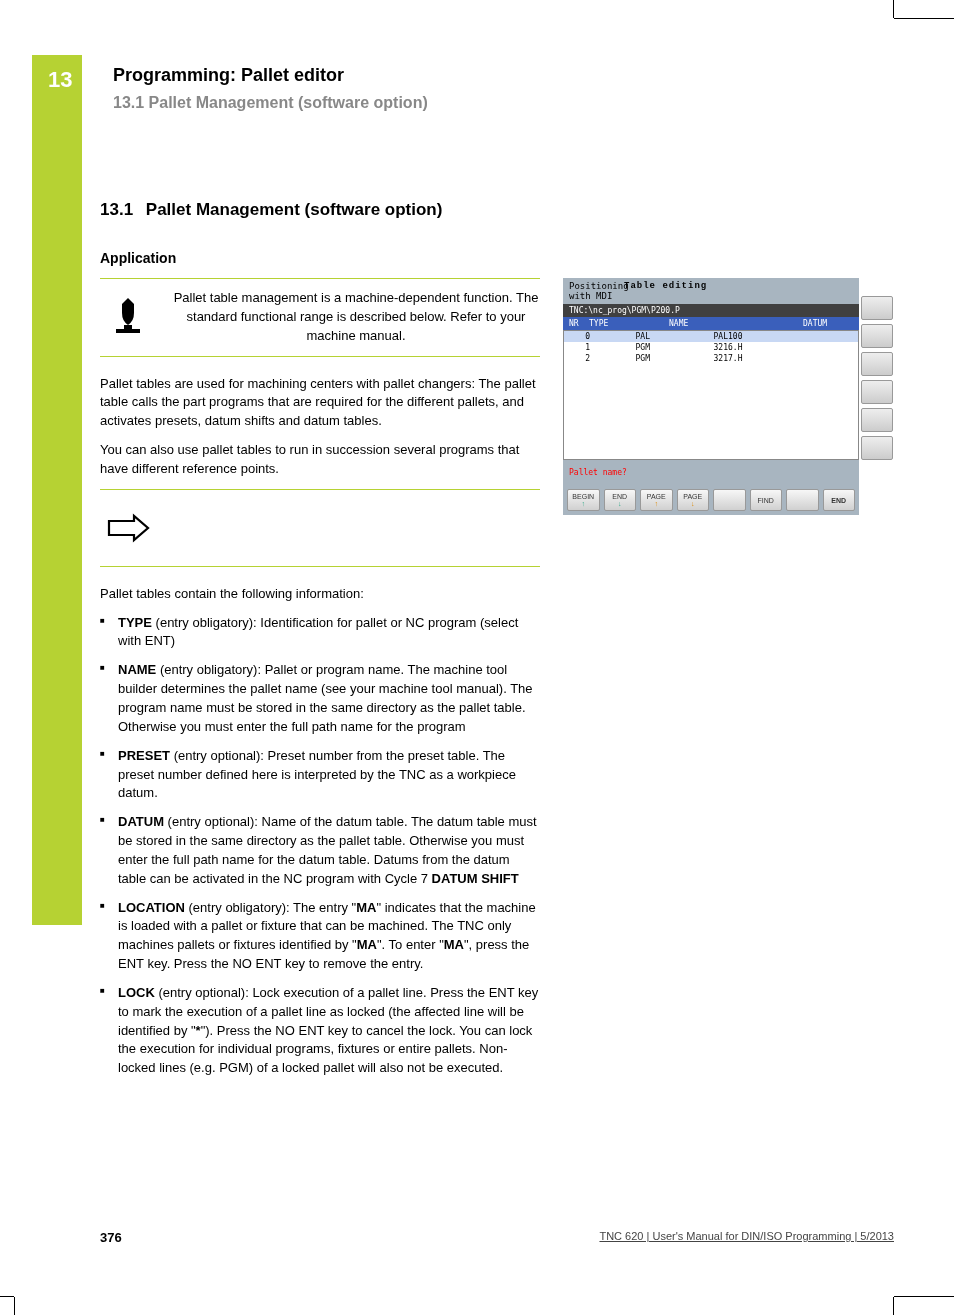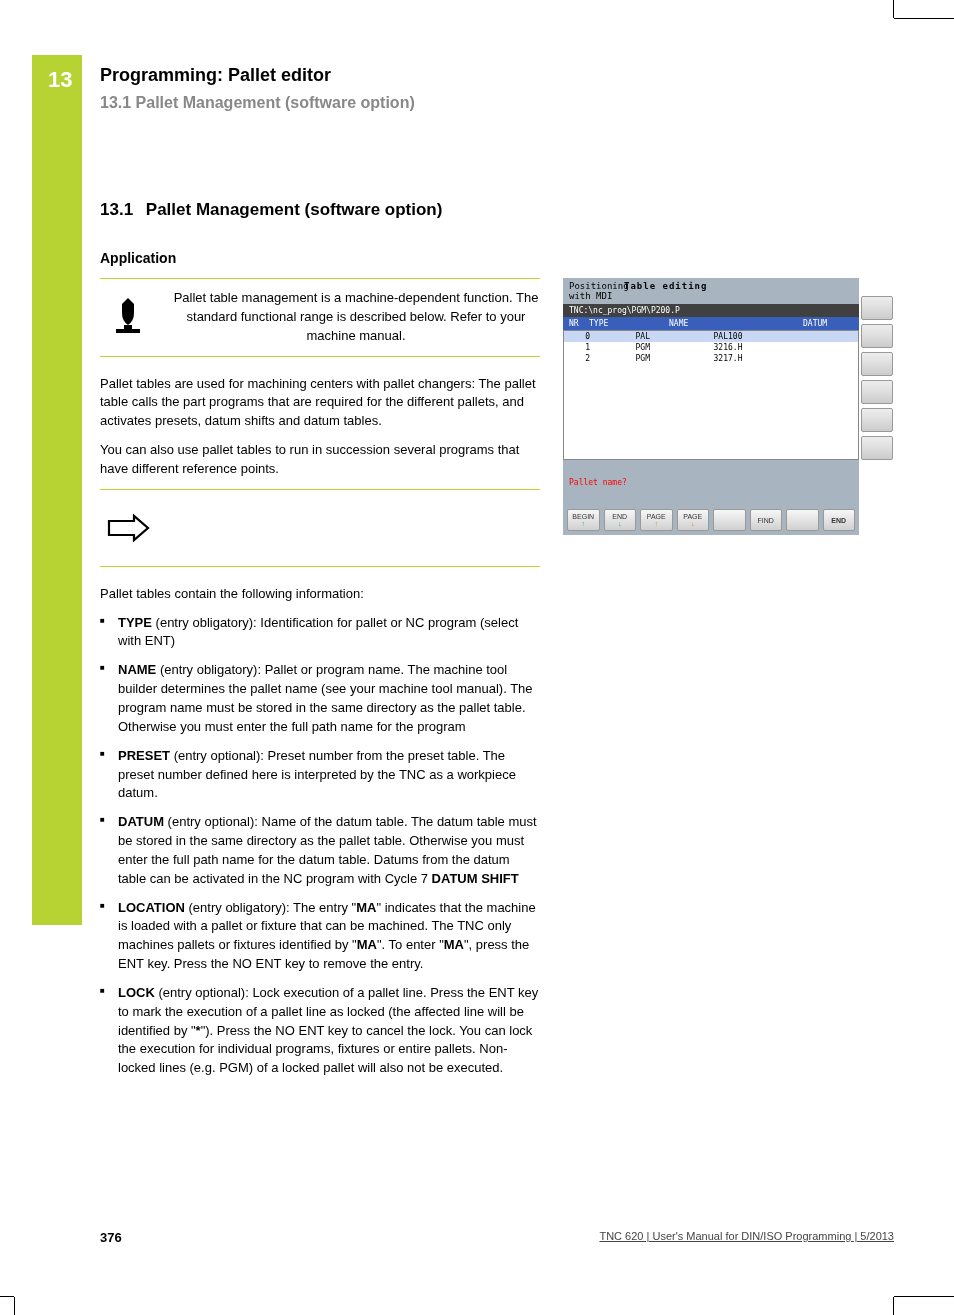--- a/index.html
+++ b/index.html
@@ -1,46 +1,46 @@
 <!DOCTYPE html>
 <html><head>
 <meta charset="utf-8">
 <style>
   * { margin:0; padding:0; box-sizing:border-box; }
   body { font-family: Arial, Helvetica, sans-serif; background:#fff; color:#000; width:954px; height:1315px; position:relative; }
   .page { position:relative; width:954px; height:1315px; padding:0; }
   .green-bar { position:absolute; left:32px; top:55px; width:50px; height:870px; background:#B6D233; }
   .chapter-num { position:absolute; left:48px; top:67px; color:#fff; font-size:22px; font-weight:700; }
-  .top-hdr { position:absolute; left:100px; top:65px; }
+  .top-hdr { position:absolute; left:113px; top:65px; }
   .top-hdr .h1 { font-size:18px; font-weight:700; color:#000; }
   .top-hdr .h2 { font-size:16px; font-weight:700; color:#888; margin-top:8px; }
   .main { position:absolute; left:100px; top:200px; width:440px; }
   .sec-title { font-size:17px; font-weight:700; margin-bottom:30px; }
   .sec-title .num { margin-right:8px; }
   .subhead { font-size:14px; font-weight:700; margin-bottom:12px; }
   .callout { border-top:1px solid #B6D233; border-bottom:1px solid #B6D233; padding:10px 0 10px 0; margin-bottom:18px; display:flex; align-items:flex-start; gap:16px; }
   .callout .icon { width:56px; height:56px; display:flex; align-items:center; justify-content:center; flex:0 0 56px; }
   .callout .txt { font-size:13px; line-height:1.45; color:#000; flex:1;text-align:center; }
   .para { font-size:13px; line-height:1.45; margin-bottom:10px; }
   ul.fields { list-style:none; padding-left:0; }
   ul.fields li { position:relative; padding-left:18px; font-size:13px; line-height:1.45; margin-bottom:10px; }
   ul.fields li:before { content:"■"; position:absolute; left:0; top:1px; font-size:8px; color:#000; }
   .bold { font-weight:700; }
   .screenshot { position:absolute; left:563px; top:278px; width:296px; }
   .ss-top { background:#a8b5c0; color:#000; font:9px monospace; padding:3px 6px; display:flex; }
   .ss-top .mode { width:55px; }
-  .ss-top .title { font-weight:700; letter-spacing:1px; }
+  .ss-top .title { font-weight:700; letter-spacing:1px;font-family:Liberation Mono, monospace; }
   .ss-path { background:#404040; color:#fff; font:8px monospace; padding:2px 6px; }
   .ss-hdr { background:#3a5fbb; color:#fff; font:8px monospace; padding:2px 6px; display:flex; }
   .ss-hdr .c1 { width:20px; } .ss-hdr .c2 { width:40px; } .ss-hdr .c3 { flex:1; text-align:left; padding-left:40px; } .ss-hdr .c4 { width:50px; }
   .ss-body { background:#fff; border:1px solid #888; font:8px monospace; height:130px; }
   .ss-row { display:flex; padding:1px 6px; }
   .ss-row.on { background:#c8d8f4; }
   .ss-row .c1 { width:20px; text-align:right; } .ss-row .c2 { width:40px; text-align:right; padding-right:4px;margin-left:24px;} .ss-row .c3 { flex:1; text-align:center; } .ss-row .c4 { width:50px; }
-  .ss-prompt { background:#a8b5c0; color:#f00; font:8px monospace; padding:18px 6px; }
+  .ss-prompt { background:#a8b5c0; color:#f00; font:8px monospace; padding:8px 6px; }
   .ss-btns { background:#a8b5c0; padding:4px; display:flex; gap:4px; }
   .ss-btn { flex:1; background:linear-gradient(#f7f7f7,#d0d0d0); border:1px solid #999; border-radius:2px; height:22px; font:7px Arial; display:flex; flex-direction:column; align-items:center; justify-content:center; color:#333; }
   .ss-side { position:absolute; right:-36px; top:18px; width:34px; display:flex; flex-direction:column; gap:4px; }
   .ss-side .sb { width:32px; height:24px; background:linear-gradient(#eee,#ccc); border:1px solid #999; border-radius:2px; }
   .footer { position:absolute; bottom:70px; left:100px; right:60px; display:flex; justify-content:space-between; font-size:11px;gap:28px; }
   .footer .pg { font-weight:700; font-size:13px; }
   .footer .meta { color:#444;text-decoration:underline; }
   .crop { position:absolute; background:#000; }
   .crop.tr-v { right:60px; top:0; width:1px; height:18px; }
   .crop.tr-h { right:0; top:18px; width:60px; height:1px; }

